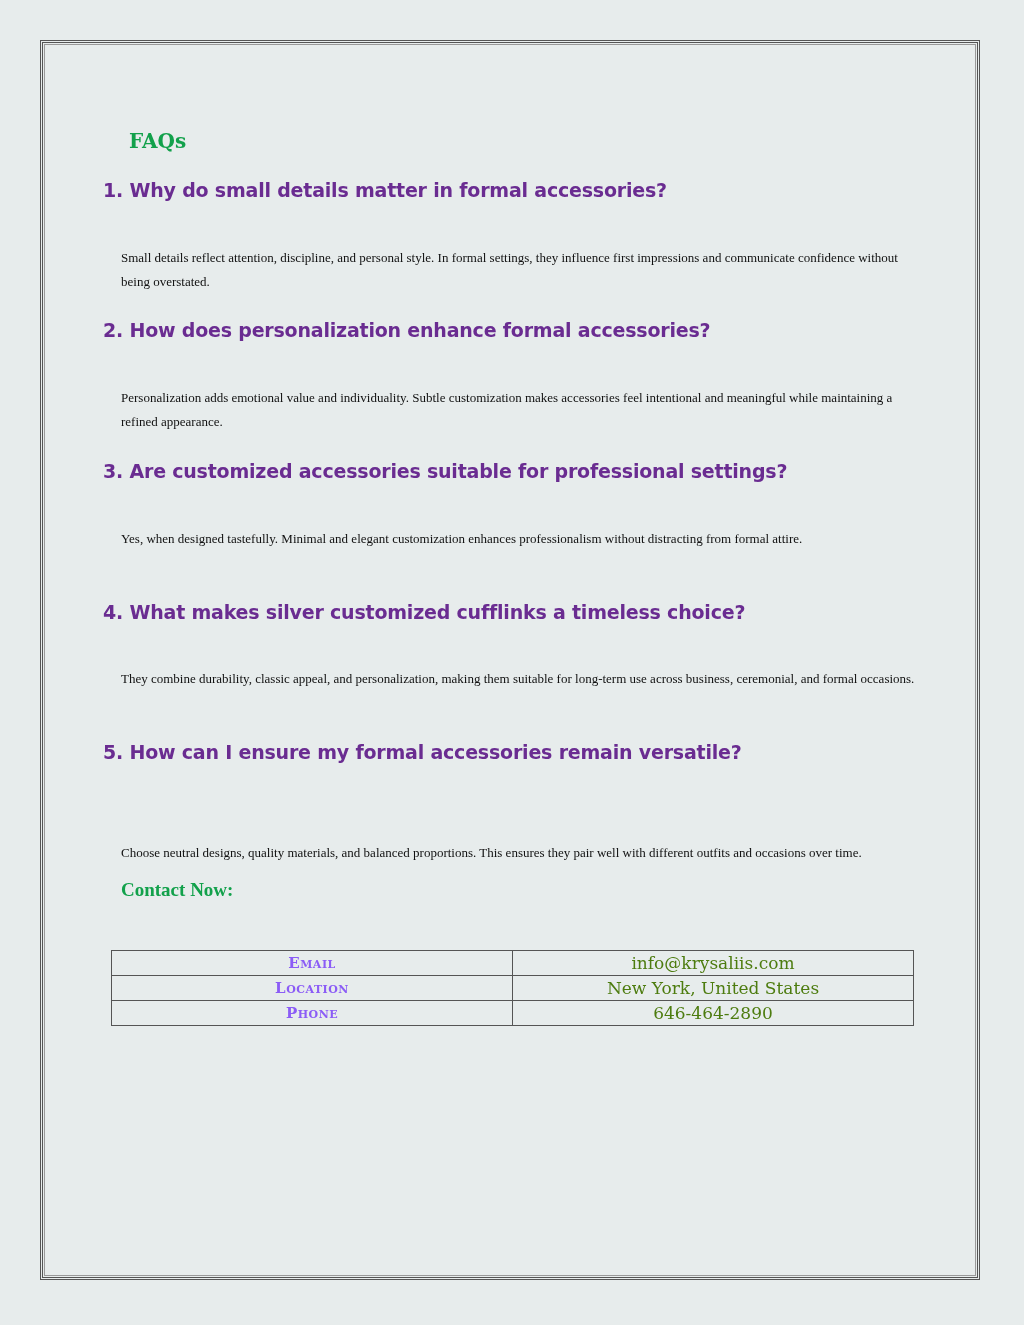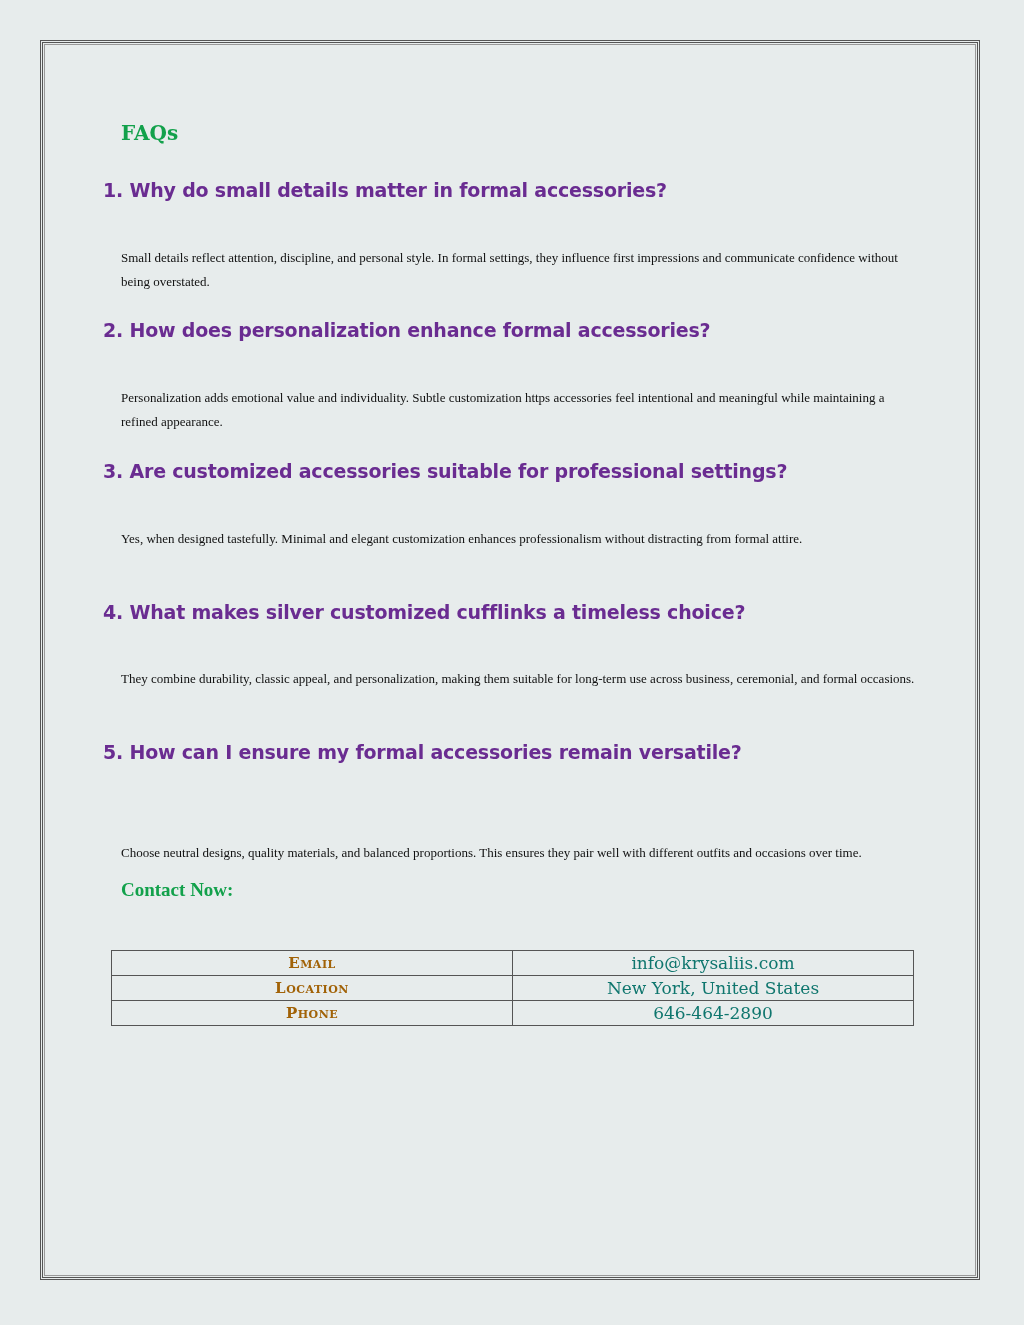--- a/index.html
+++ b/index.html
@@ -22,21 +22,21 @@
     left: 1px; top: 1px; right: 1px; bottom: 1px;
     border: 1px solid #999;
   }
   .faq-title {
     position: absolute;
     left: 121px; top: 121px;
     color: #12a14b;
     font-family: "DejaVu Serif", serif;
     font-weight: bold;
     font-size: 20px;
-    margin: 0;
+    margin: 8px;
   }
   .question {
     position: absolute;
     left: 103px;
     color: #6a2c91;
     font-family: "DejaVu Sans", sans-serif;
     font-weight: bold;
     font-size: 19px;
     margin: 0;
     letter-spacing: -0.2px;
@@ -73,43 +73,43 @@
     text-align: center;
     vertical-align: middle;
     line-height: 22px;
   }
   td.label-cell {
     width: 400px;
     font-family: "DejaVu Serif", serif;
     font-variant: small-caps;
     font-weight: bold;
     font-size: 15px;
-    color: #a16207;
+    color: #8b5cf6;
     letter-spacing: 0.5px;
   }
   td.value-cell {
     font-family: "DejaVu Serif", serif;
     font-size: 17px;
-    color: #0f766e;
+    color: #4d7c0f;
   }
 </style>
 </head>
 <body>
 
 <div class="page-border">
   <div class="page-border-inner"></div>
 </div>
 
 <h1 class="faq-title">FAQs</h1>
 
 <h2 class="question" style="top:179px;">1. Why do small details matter in formal accessories?</h2>
 <p class="answer" style="top:246px;">Small details reflect attention, discipline, and personal style. In formal settings, they influence first impressions and communicate confidence without being overstated.</p>
 
 <h2 class="question" style="top:319px;">2. How does personalization enhance formal accessories?</h2>
-<p class="answer" style="top:386px;">Personalization adds emotional value and individuality. Subtle customization https accessories feel intentional and meaningful while maintaining a refined appearance.</p>
+<p class="answer" style="top:386px;">Personalization adds emotional value and individuality. Subtle customization makes accessories feel intentional and meaningful while maintaining a refined appearance.</p>
 
 <h2 class="question" style="top:460px;">3. Are customized accessories suitable for professional settings?</h2>
 <p class="answer" style="top:527px;">Yes, when designed tastefully. Minimal and elegant customization enhances professionalism without distracting from formal attire.</p>
 
 <h2 class="question" style="top:601px;">4. What makes silver customized cufflinks a timeless choice?</h2>
 <p class="answer" style="top:667px;">They combine durability, classic appeal, and personalization, making them suitable for long-term use across business, ceremonial, and formal occasions.</p>
 
 <h2 class="question" style="top:741px;">5. How can I ensure my formal accessories remain versatile?</h2>
 <p class="answer" style="top:820px;margin-top:21px;">Choose neutral designs, quality materials, and balanced proportions. This ensures they pair well with different outfits and occasions over time.</p>
 

